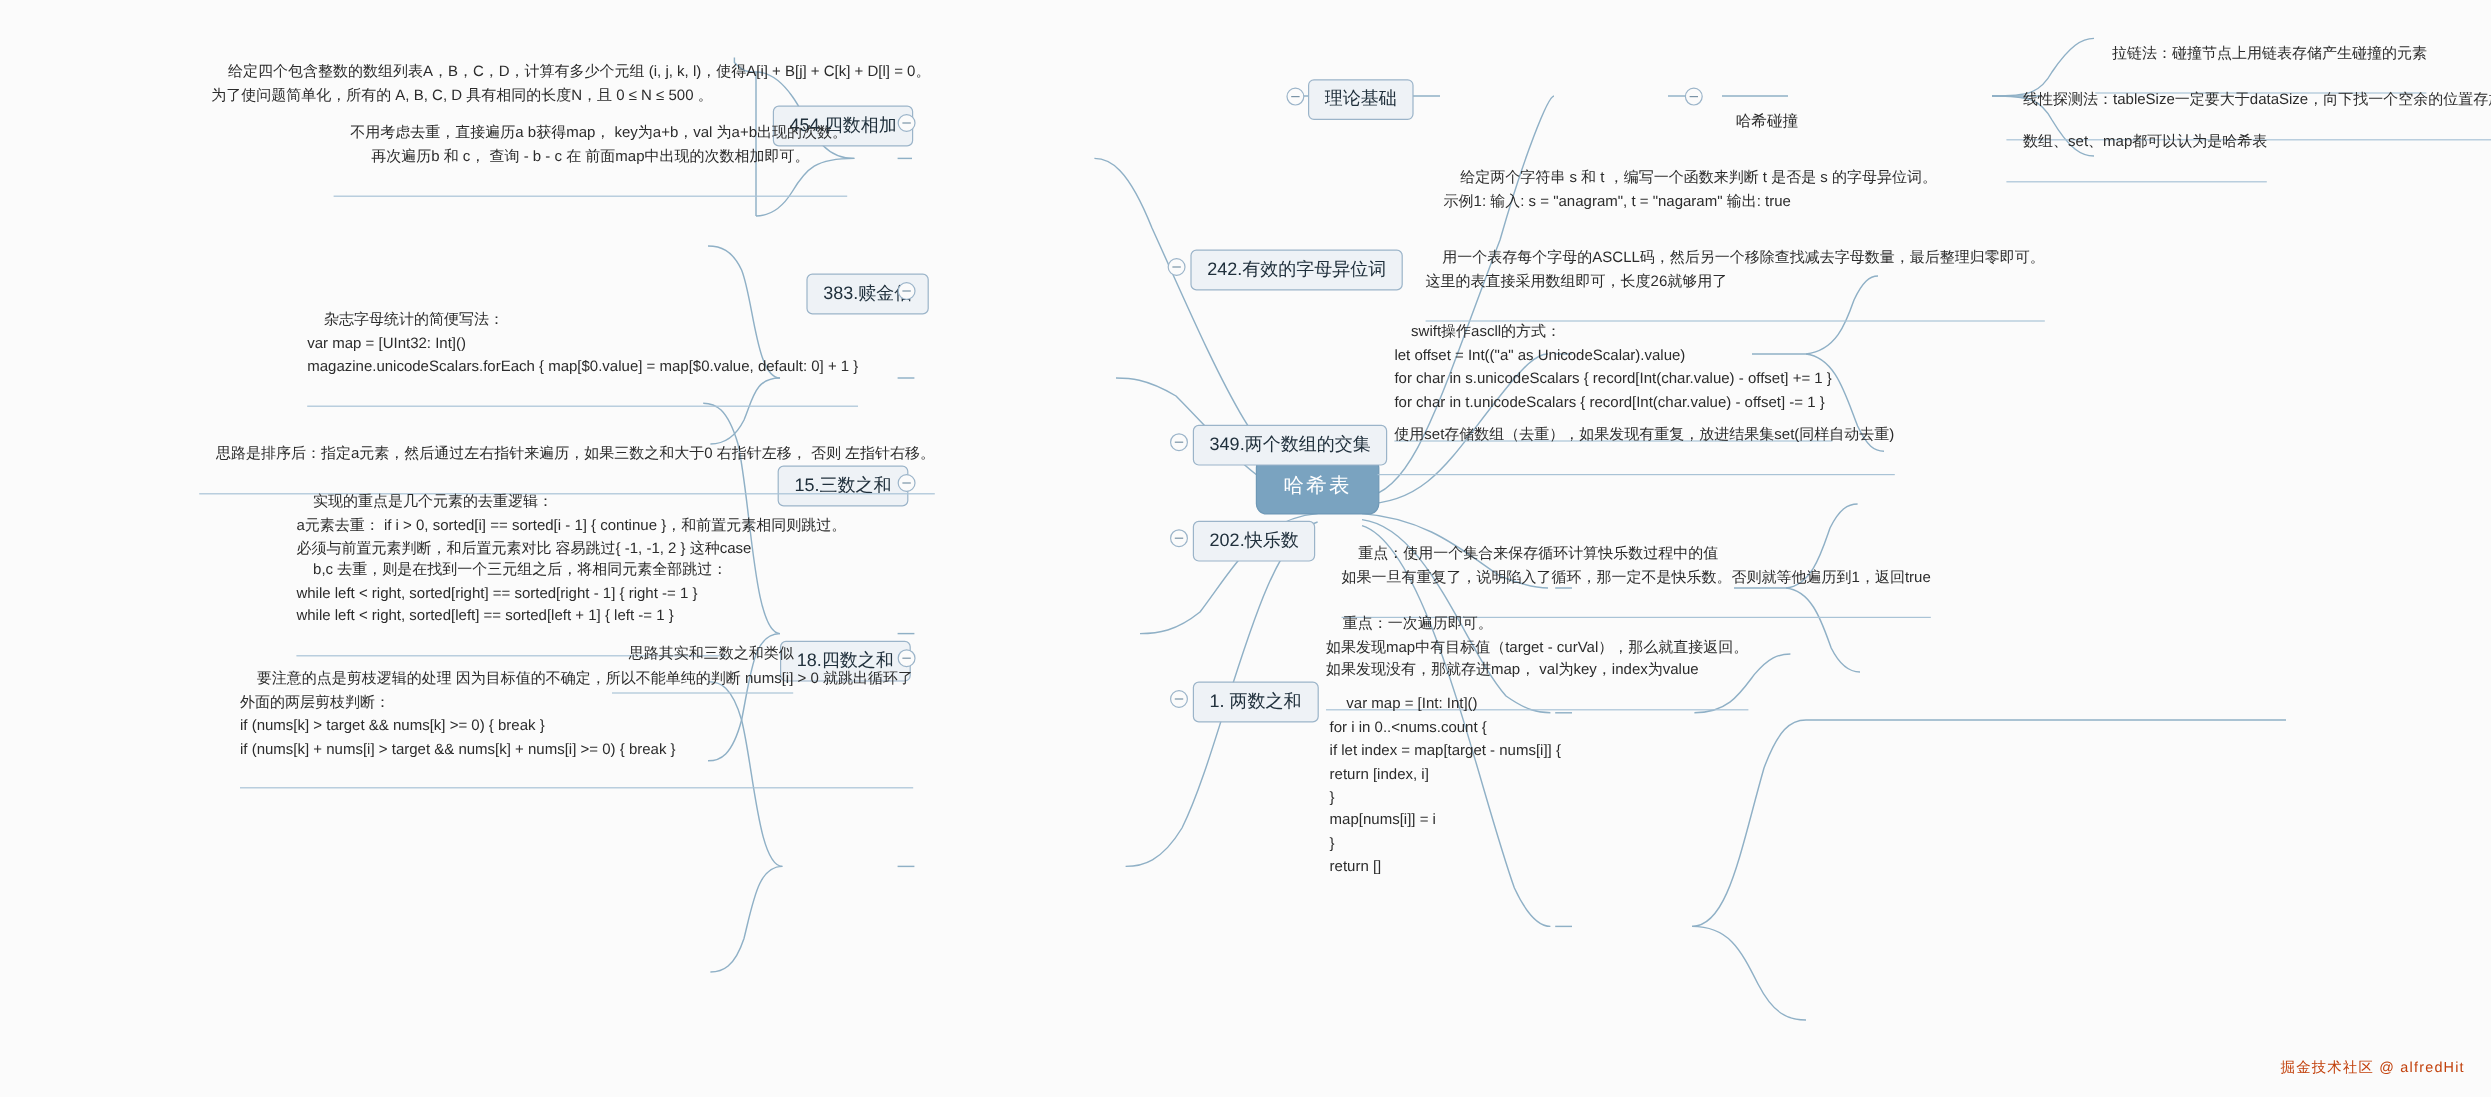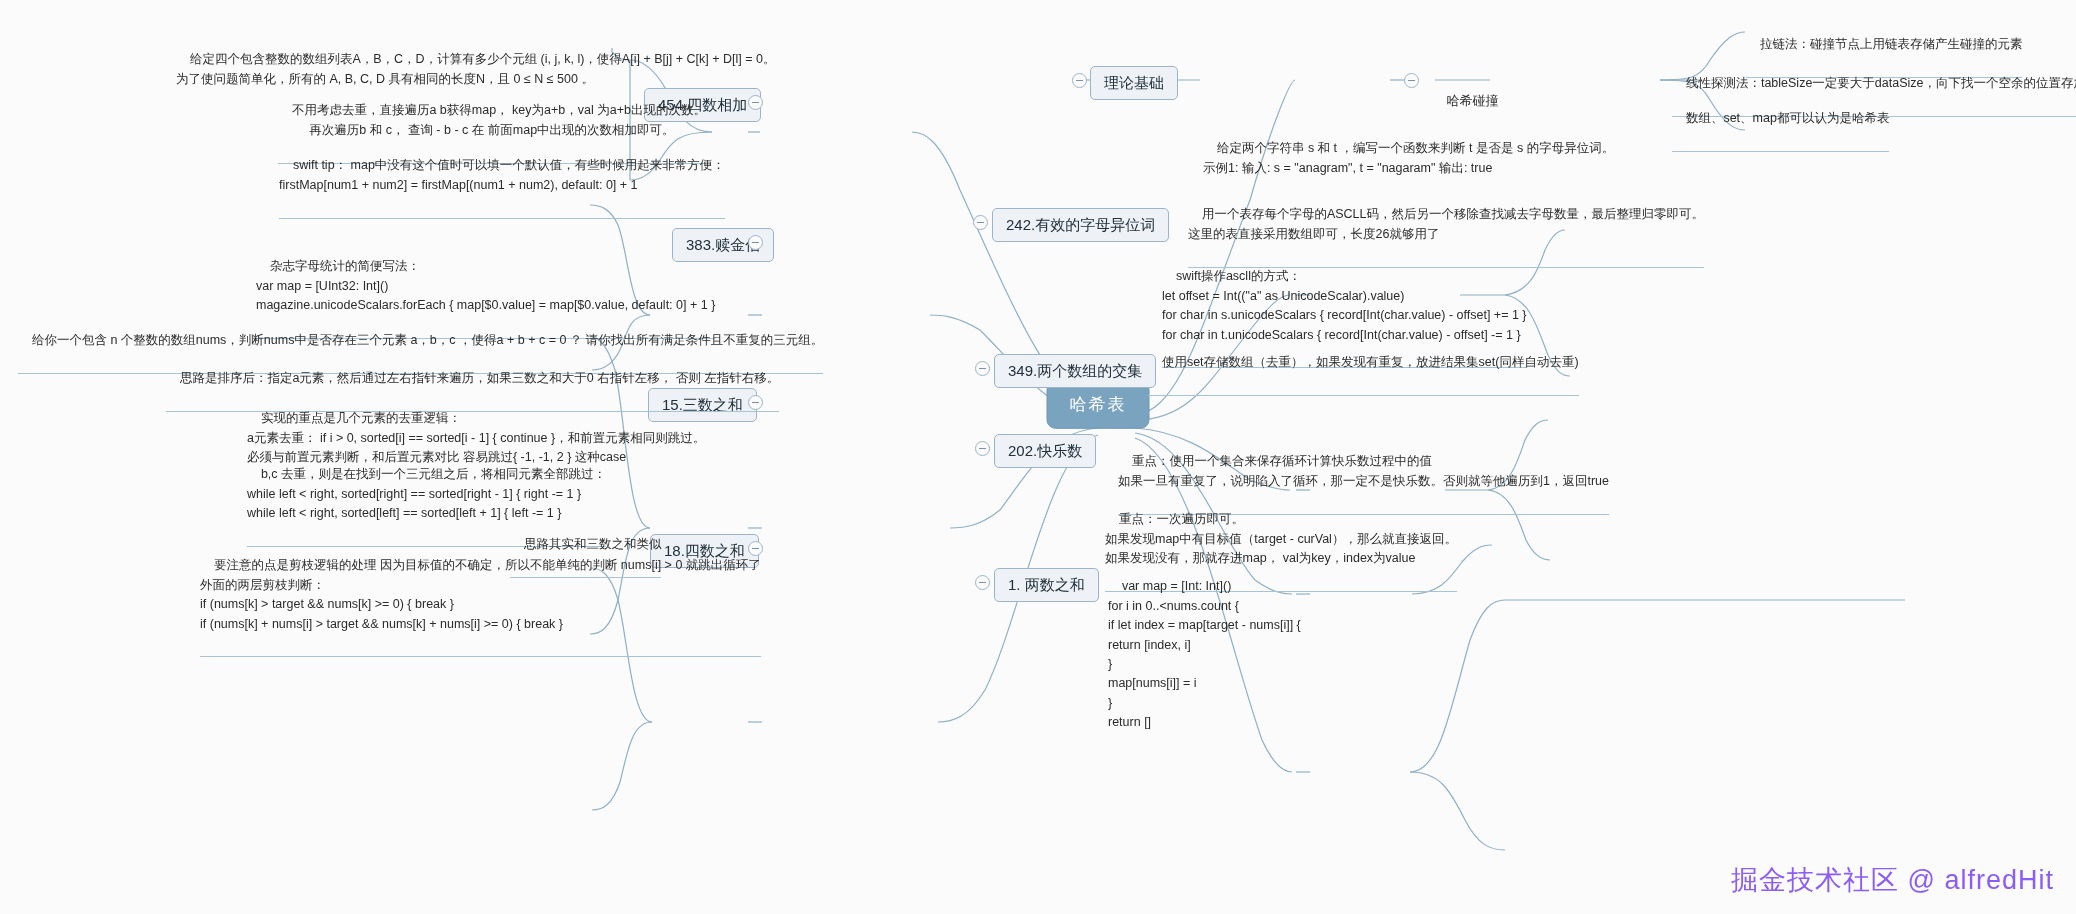--- a/index.html
+++ b/index.html
@@ -68,22 +68,22 @@
   .collapse::before {
     content: "";
     position: absolute;
     left: 3px; top: 6px;
     width: 7px; height: 1px;
     background: #7a93a6;
   }
   .watermark {
     position: absolute;
     right: 22px; bottom: 16px;
-    color: #8b5cf6;
-    font-size: 27px;
+    color: #c2410c;
+    font-size: 12px;
     letter-spacing: 1px;
     white-space: nowrap;
     margin-top: 44px;
   }
 </style>
 </head>
 <body>
 
 <div id="canvas">
 
@@ -232,42 +232,35 @@
   </div>
   <div class="collapse" style="left:748px; top:95px;"></div>
   <div class="plain" style="left:176px; top:31px;">
     <span>给定四个包含整数的数组列表A，B，C，D，计算有多少个元组 (i, j, k, l)，使得A[i] + B[j] + C[k] + D[l] = 0。
 为了使问题简单化，所有的 A, B, C, D 具有相同的长度N，且 0 ≤ N ≤ 500 。</span>
   </div>
   <div class="leaf" style="left:278px; top:82px; text-align:center;">
     <span>不用考虑去重，直接遍历a b获得map， key为a+b，val 为a+b出现的次数。
 再次遍历b 和 c， 查询 - b - c 在 前面map中出现的次数相加即可。</span>
   </div>
-  <div class="leaf" style="left:279px; top:137px;">
-    <span>swift tip： map中没有这个值时可以填一个默认值，有些时候用起来非常方便：
-firstMap[num1 + num2] = firstMap[(num1 + num2), default: 0] + 1</span>
-  </div>
 
   <div class="node" style="left:652px; top:228px;margin-left:20px;">
     <span>383.赎金信</span>
   </div>
   <div class="collapse" style="left:748px; top:235px;"></div>
   <div class="leaf" style="left:256px; top:238px;">
     <span>杂志字母统计的简便写法：
 var map = [UInt32: Int]()
 magazine.unicodeScalars.forEach { map[$0.value] = map[$0.value, default: 0] + 1 }</span>
   </div>
 
   <div class="node" style="left:648px; top:388px;">
     <span>15.三数之和</span>
   </div>
   <div class="collapse" style="left:748px; top:395px;"></div>
-  <div class="leaf" style="left:18px; top:312px;">
-    <span>给你一个包含 n 个整数的数组nums，判断nums中是否存在三个元素 a，b，c ，使得a + b + c = 0 ？ 请你找出所有满足条件且不重复的三元组。</span>
-  </div>
   <div class="leaf" style="left:166px; top:350px;">
     <span>思路是排序后：指定a元素，然后通过左右指针来遍历，如果三数之和大于0 右指针左移， 否则 左指针右移。</span>
   </div>
   <div class="plain" style="left:247px; top:390px;">
     <span>实现的重点是几个元素的去重逻辑：
 a元素去重： if i &gt; 0, sorted[i] == sorted[i - 1] { continue }，和前置元素相同则跳过。
 必须与前置元素判断，和后置元素对比 容易跳过{ -1, -1, 2 } 这种case</span>
   </div>
   <div class="leaf" style="left:247px; top:446px;">
     <span>b,c 去重，则是在找到一个三元组之后，将相同元素全部跳过：

